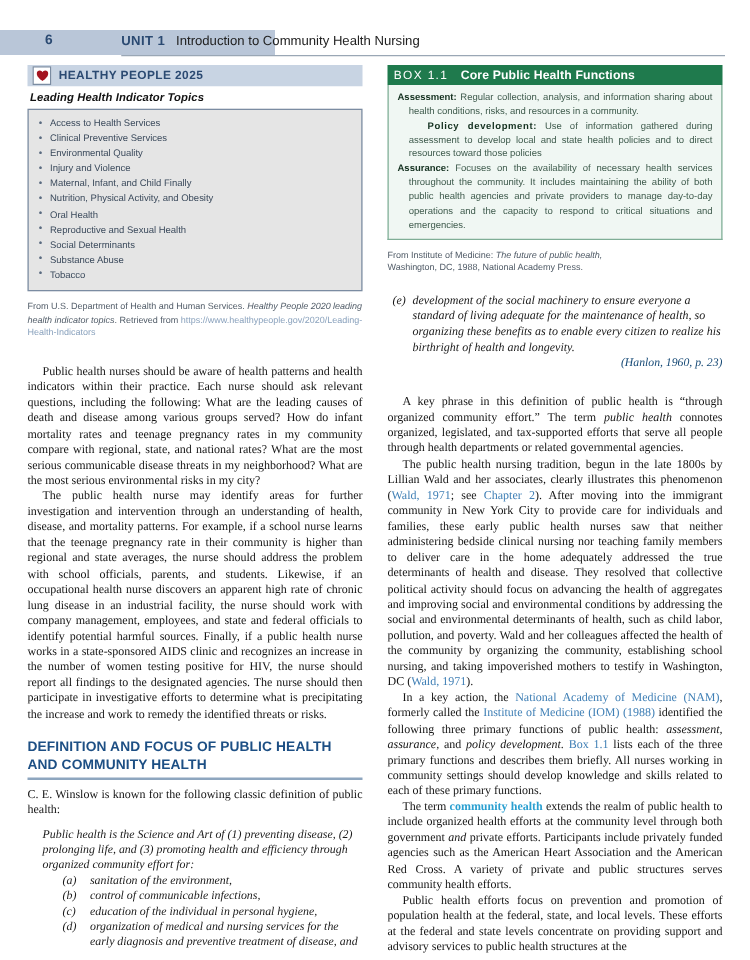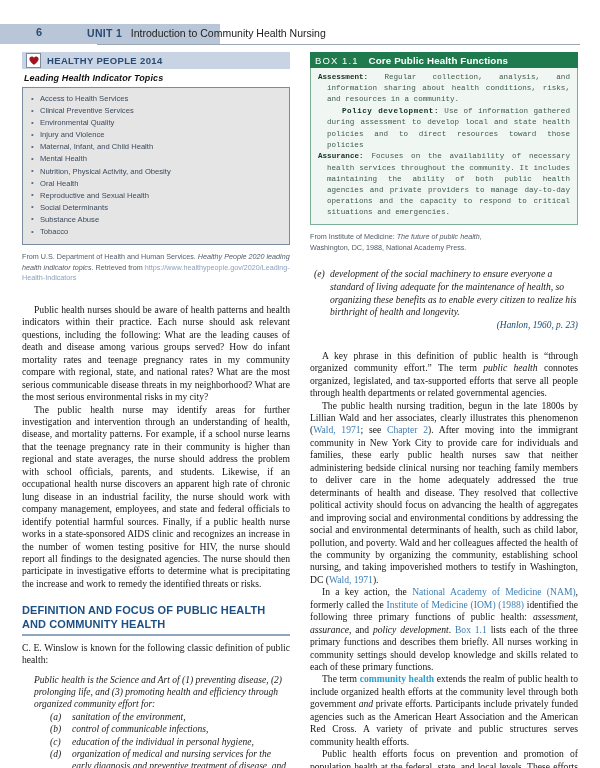--- a/index.html
+++ b/index.html
@@ -37,21 +37,21 @@
     left: 36px;
     top: 2px;
     font-family: "Liberation Sans", sans-serif;
     font-weight: bold;
     font-size: 11px;
     color: #2b4a72;
     letter-spacing: 0.2px;
   }
   .runhead-text {
     position: absolute;
-    left: 87px;
+    left: 97px;
     top: 3px;
     font-family: "Liberation Sans", sans-serif;
     font-size: 10.5px;
     color: #222;
     white-space: nowrap;
   }
   .runhead-text .unit {
     font-weight: bold;
     color: #2b4a72;
     letter-spacing: 0.3px;
@@ -168,21 +168,21 @@
     font-size: 9.8px;
     letter-spacing: 0.1px;
   }
   .box-body {
     border: 1px solid #7fae96;
     border-top: none;
     background: #f0f7f3;
     padding: 4px 7px 5px 7px;
   }
   .box-item {
-    font-family: Liberation Mono, monospace;
+    font-family: Liberation Sans, sans-serif;
     font-size: 7.6px;
     line-height: 11.2px;
     color: #3f5b4d;
     text-align: justify;
     text-indent: 0;
     padding-left: 9px;
     text-indent: -9px;
     margin-bottom: 0.5px;
   }
   .box-item b {
@@ -304,31 +304,30 @@
 
 <div class="col col-left">
 
   <div>
     <div class="hp-header">
       <span class="hp-heart">
         <svg width="10" height="9" viewBox="0 0 20 18" aria-hidden="true">
           <path d="M10 17.5C10 17.5 0.8 11.6 0.8 5.9C0.8 2.8 3.1 0.8 5.6 0.8C7.6 0.8 9.2 2 10 3.6C10.8 2 12.4 0.8 14.4 0.8C16.9 0.8 19.2 2.8 19.2 5.9C19.2 11.6 10 17.5 10 17.5Z" fill="#a41420"></path>
         </svg>
       </span>
-      <span class="hp-title">HEALTHY PEOPLE 2014</span>
+      <span class="hp-title">HEALTHY PEOPLE 2025</span>
     </div>
     <div class="hp-subtitle">Leading Health Indicator Topics</div>
     <div class="hp-listbox">
       <ul>
         <li>Access to Health Services</li>
         <li>Clinical Preventive Services</li>
         <li>Environmental Quality</li>
         <li>Injury and Violence</li>
-        <li>Maternal, Infant, and Child Health</li>
-        <li>Mental Health</li>
+        <li>Maternal, Infant, and Child Finally</li>
         <li>Nutrition, Physical Activity, and Obesity</li>
         <li>Oral Health</li>
         <li>Reproductive and Sexual Health</li>
         <li>Social Determinants</li>
         <li>Substance Abuse</li>
         <li>Tobacco</li>
       </ul>
     </div>
     <div class="source-note"><span>From U.S. Department of Health and Human Services. </span><i>Healthy People 2020 leading health indicator topics</i><span>. Retrieved from </span><span class="lnk">https://www.healthypeople.gov/2020/Leading-Health-Indicators</span></div>
   </div>

